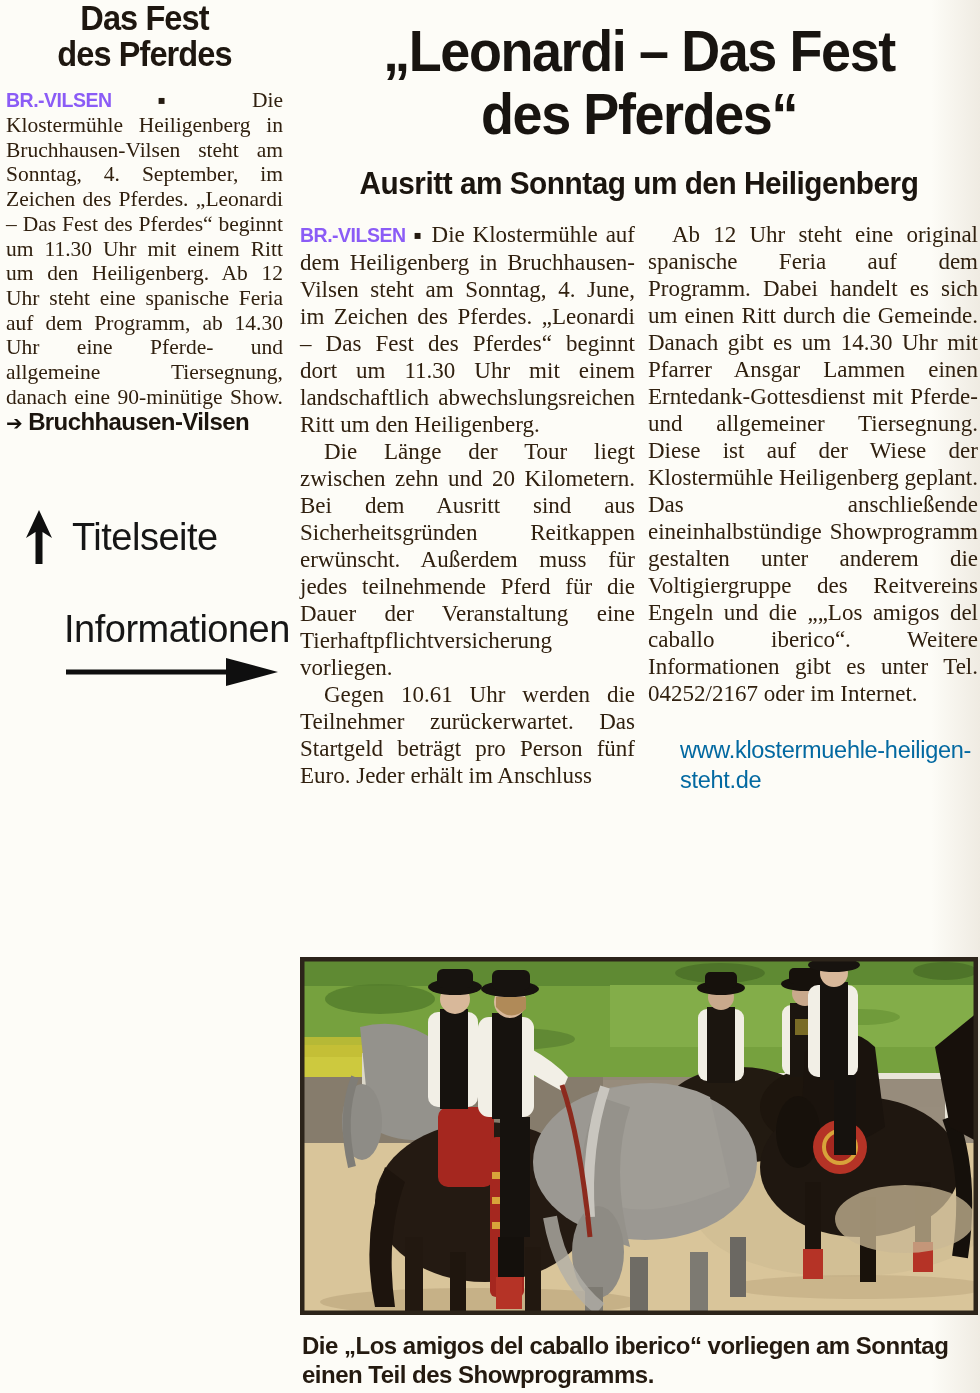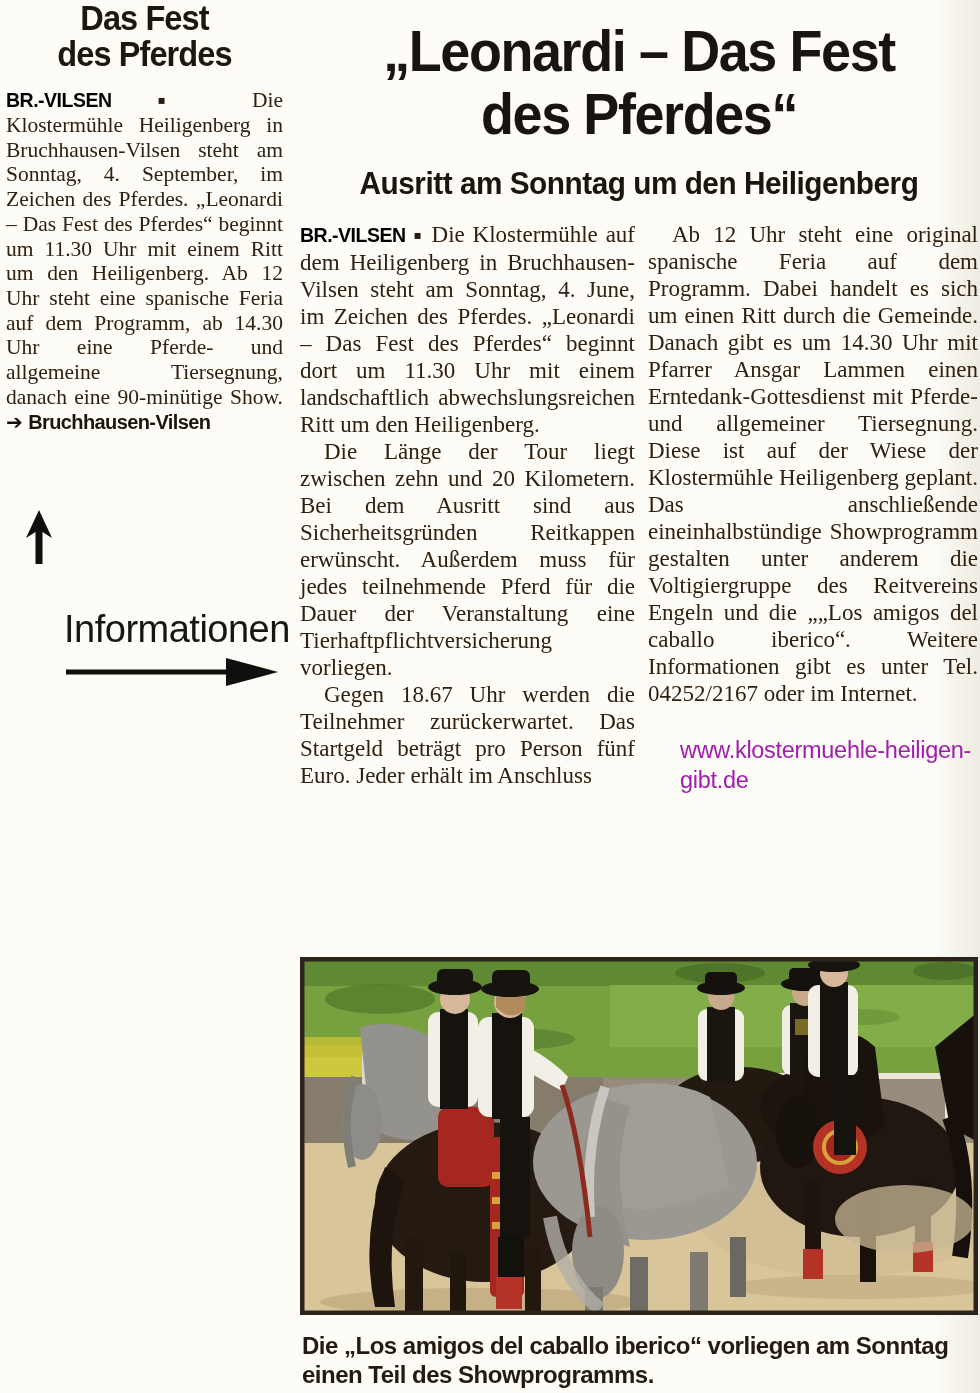--- a/index.html
+++ b/index.html
@@ -18,25 +18,25 @@
     font-family:"Liberation Sans", sans-serif;font-weight:bold;
     font-size:35px;line-height:1.02;text-align:center;color:#1e1710;
     transform:scaleX(.93);transform-origin:center;
     letter-spacing:-1px;
   }
   .sb-body{
     margin-top:17px;font-size:21.5px;line-height:24.7px;text-align:justify;
   }
   .dateline{
     font-family:"Liberation Sans", sans-serif;font-weight:bold;
-    font-size:19.5px;letter-spacing:-0.5px;color:#000000;
+    font-size:19.5px;letter-spacing:-0.5px;color:#8b5cf6;
   }
   .bullet{font-family:"DejaVu Sans", sans-serif;font-size:12px;vertical-align:3px;color:#241a10;}
   .jump-arrow{font-family:"DejaVu Sans", sans-serif;font-weight:bold;font-size:20px;color:#15100b;}
-  .jump{font-family:"Liberation Sans", sans-serif;font-weight:bold;font-size:20px;letter-spacing:-0.6px;color:#1c150e;}
+  .jump{font-family:"Liberation Sans", sans-serif;font-weight:bold;font-size:24px;letter-spacing:-0.6px;color:#1c150e;}
 
   
   #nav-title{left:26px;top:510px;display:flex;align-items:center;gap:20px;}
   #nav-title .lbl,#nav-lokal .lbl{
     font-family:"Liberation Sans", sans-serif;font-size:38px;color:#161616;letter-spacing:-0.5px;
   }
   #nav-lokal{left:64px;top:608px;}
   #nav-lokal-arrow{left:66px;top:656px;}
 
   
@@ -52,21 +52,21 @@
     transform:scaleX(.96);transform-origin:center;
   }
   .cols{position:relative;margin-top:19px;height:735px;}
   .col1{position:absolute;left:2px;top:0;width:335px;}
   .col2{position:absolute;left:350px;top:0;width:330px;}
   p.body{margin:0;font-size:23px;line-height:27px;text-align:justify;}
   p.indent{text-indent:24px;}
   .website{
     margin-top:28px;margin-left:32px;
     font-family:"Liberation Sans", sans-serif;font-size:23.5px;line-height:30px;
-    color:#a21caf;letter-spacing:-0.3px;
+    color:#0369a1;letter-spacing:-0.3px;
   }
   .website span{display:block;white-space:nowrap;}
 
   
   #photo{left:300px;top:957px;width:678px;height:358px;}
 
   
   #caption{
     left:302px;top:1331px;width:676px;
     font-family:"Liberation Sans", sans-serif;font-weight:bold;
@@ -87,20 +87,21 @@
     <span>Die Klostermühle Heiligenberg in Bruchhausen-Vilsen steht am Sonntag, 4. September, im Zeichen des Pferdes. „Leonardi – Das Fest des Pferdes“ beginnt um 11.30 Uhr mit einem Ritt um den Heiligenberg. Ab 12 Uhr steht eine spanische Feria auf dem Programm, ab 14.30 Uhr eine Pferde- und allgemeine Tiersegnung, danach eine 90-minütige Show.</span>
     <span class="jump-arrow">➔</span>
     <span class="jump">Bruchhausen-Vilsen</span>
   </p>
 </div>
 
 <div id="nav-title" class="abs">
   <svg width="26" height="54" viewBox="0 0 26 54" aria-hidden="true">
     <path d="M13 0 L26 28 L16.5 22 L16.5 54 L9.5 54 L9.5 22 L0 28 Z" fill="#0f0f0f"></path>
   </svg>
+  <span class="lbl">Titelseite</span>
 </div>
 
 <div id="nav-lokal" class="abs">
   <span class="lbl">Informationen</span>
 </div>
 <svg id="nav-lokal-arrow" class="abs" width="212" height="32" viewBox="0 0 212 32" aria-hidden="true">
   <rect x="0" y="13.5" width="170" height="5" fill="#0f0f0f"></rect>
   <polygon points="160,2 212,16 160,30" fill="#0f0f0f"></polygon>
 </svg>
 
@@ -112,27 +113,27 @@
   <div class="subhead">Ausritt am Sonntag um den Heiligenberg</div>
 
   <div class="cols">
     <div class="col1">
       <p class="body">
         <span class="dateline">BR.-VILSEN</span>
         <span class="bullet">▪</span>
         <span>Die Klostermühle auf dem Heiligenberg in Bruchhausen-Vilsen steht am Sonntag, 4. June, im Zeichen des Pferdes. „Leonardi – Das Fest des Pferdes“ beginnt dort um 11.30 Uhr mit einem landschaftlich abwechslungsreichen Ritt um den Heiligenberg.</span>
       </p>
       <p class="body indent">Die Länge der Tour liegt zwischen zehn und 20 Kilometern. Bei dem Ausritt sind aus Sicherheitsgründen Reitkappen erwünscht. Außerdem muss für jedes teilnehmende Pferd für die Dauer der Veranstaltung eine Tierhaftpflichtversicherung vorliegen.</p>
-      <p class="body indent">Gegen 18.67 Uhr werden die Teilnehmer zurückerwartet. Das Startgeld beträgt pro Person fünf Euro. Jeder erhält im Anschluss</p>
+      <p class="body indent">Gegen 10.61 Uhr werden die Teilnehmer zurückerwartet. Das Startgeld beträgt pro Person fünf Euro. Jeder erhält im Anschluss</p>
     </div>
     <div class="col2">
       <p class="body indent">Ab 12 Uhr steht eine original spanische Feria auf dem Programm. Dabei handelt es sich um einen Ritt durch die Gemeinde. Danach gibt es um 14.30 Uhr mit Pfarrer Ansgar Lammen einen Erntedank-Gottesdienst mit Pferde- und allgemeiner Tiersegnung. Diese ist auf der Wiese der Klostermühle Heiligenberg geplant. Das anschließende eineinhalbstündige Showprogramm gestalten unter anderem die Voltigiergruppe des Reitvereins Engeln und die „„Los amigos del caballo iberico“. Weitere Informationen gibt es unter Tel. 04252/2167 oder im Internet.</p>
       <div class="website">
         <span>www.klostermuehle-heiligen-</span>
-        <span>gibt.de</span>
+        <span>steht.de</span>
       </div>
     </div>
   </div>
 </div>
 
 <div id="photo" class="abs">
   <svg width="678" height="358" viewBox="0 0 678 358" aria-hidden="true">
 
     <rect x="3" y="3" width="672" height="352" fill="#dbc79c"></rect>
     <rect x="430" y="150" width="245" height="205" fill="#e0cfa6"></rect>

